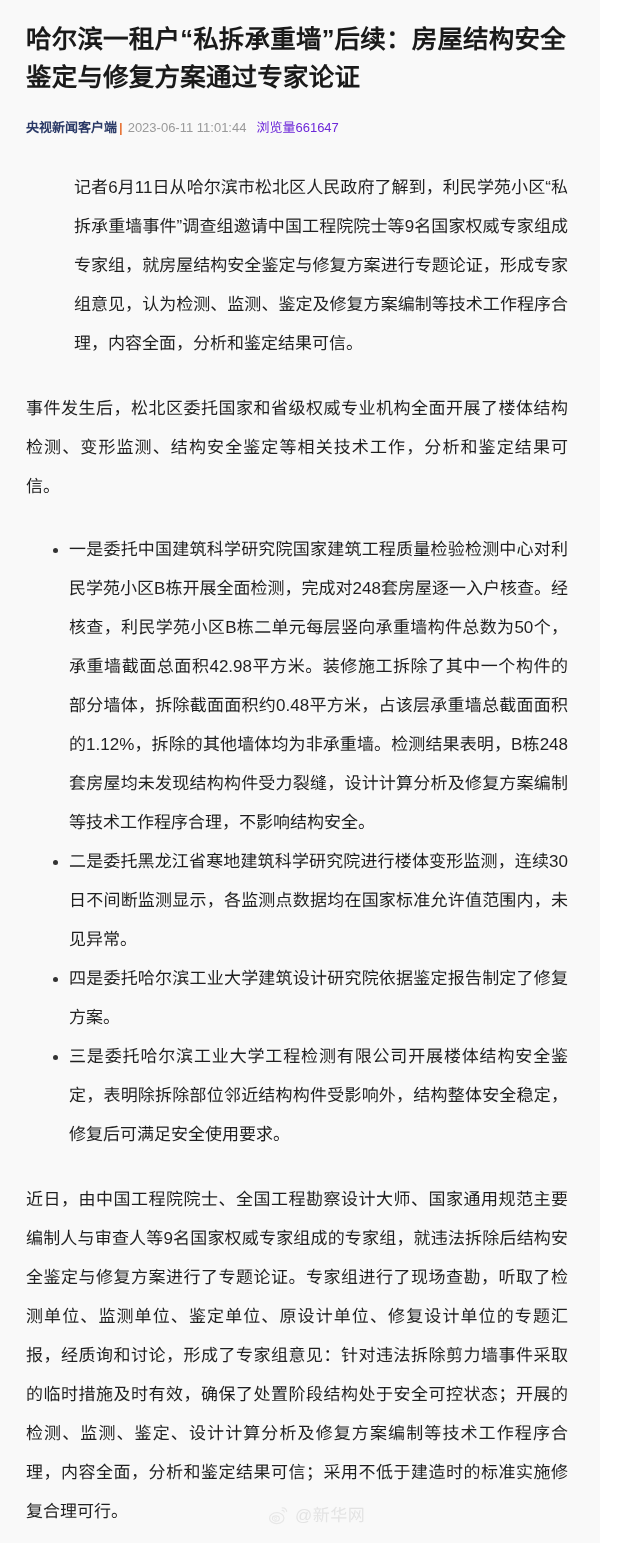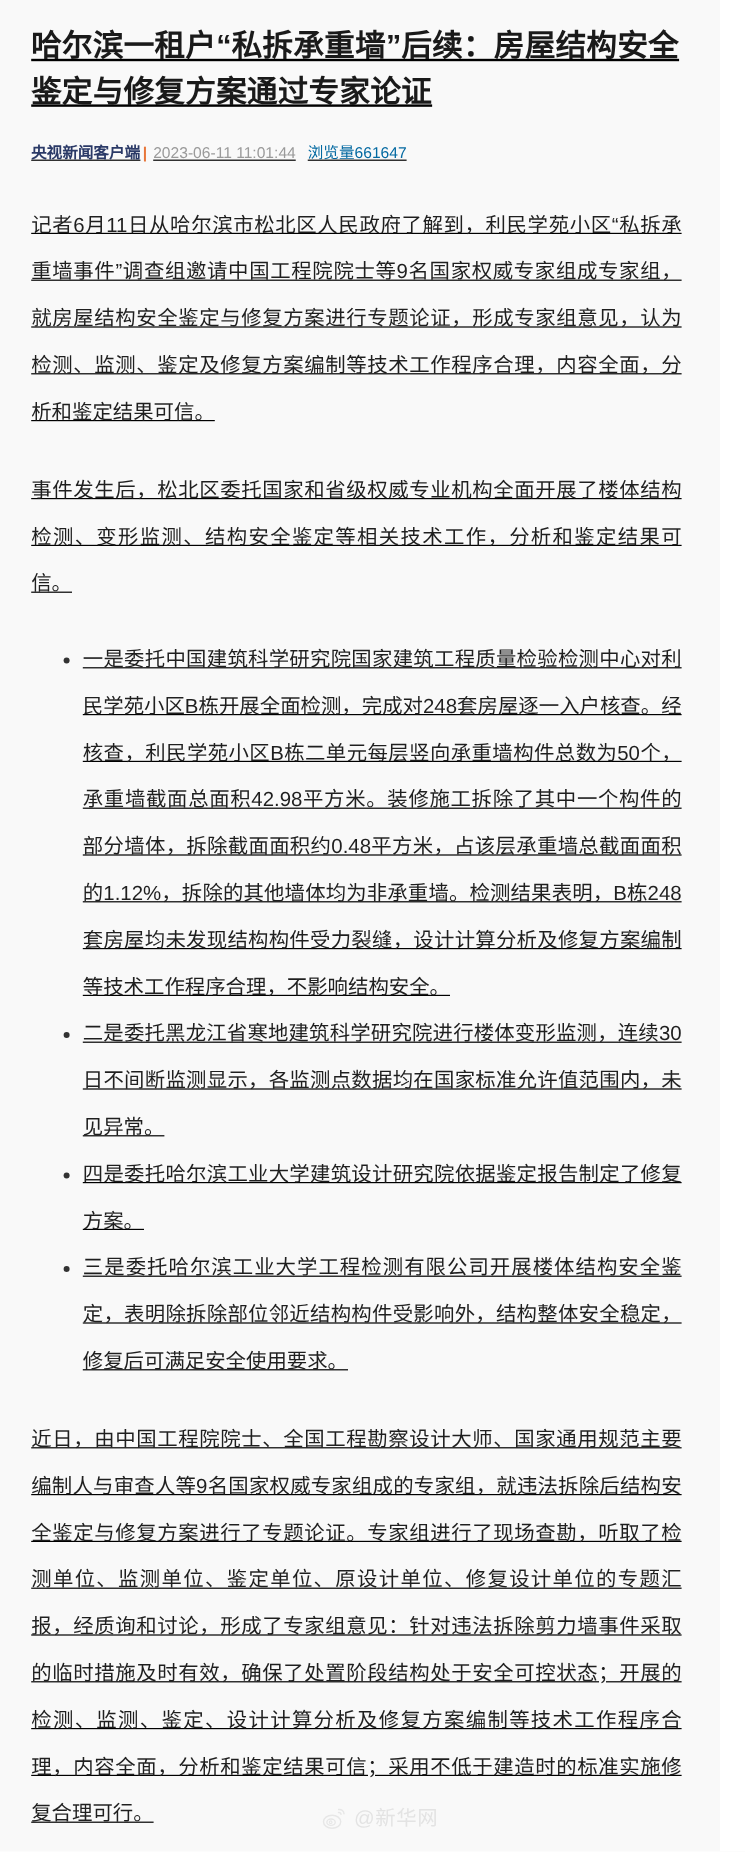--- a/index.html
+++ b/index.html
@@ -10,21 +10,20 @@
   body {
     font-family: "Liberation Sans", "DejaVu Sans", sans-serif;
   }
   .page {
     position: relative;
     width: 621px;
     height: 1543px;
     background: #f9f9f9;
     overflow: hidden;
     box-sizing: border-box;
-    text-decoration: underline;
   }
   
   .right-gutter {
     position: absolute;
     top: 0;
     right: 0;
     width: 21px;
     height: 100%;
     background: #ffffff;
   }
@@ -56,36 +55,37 @@
   .meta-sep {
     color: #e8763a;
     margin: 0 5px 0 2px;
     font-weight: bold;
   }
   .meta-time {
     color: #9a9a9a;
     margin-right: 10px;
   }
   .meta-views {
-    color: #0369a1;
+    color: #6d28d9;
   }
   .body-text {
     margin: 0;
     padding: 0;
   }
   .para {
     margin: 26px 0 0 0;
     font-size: 17px;
     line-height: 39px;
     color: #1f1f1f;
     text-align: justify;
     text-justify: inter-ideograph;
   }
   .para.first {
     margin-top: 30px;
+    margin-left: 48px;
   }
   ul.bullets {
     margin: 24px 0 0 0;
     padding: 0 0 0 27px;
     list-style: none;
   }
   ul.bullets li {
     position: relative;
     font-size: 17px;
     line-height: 39px;

